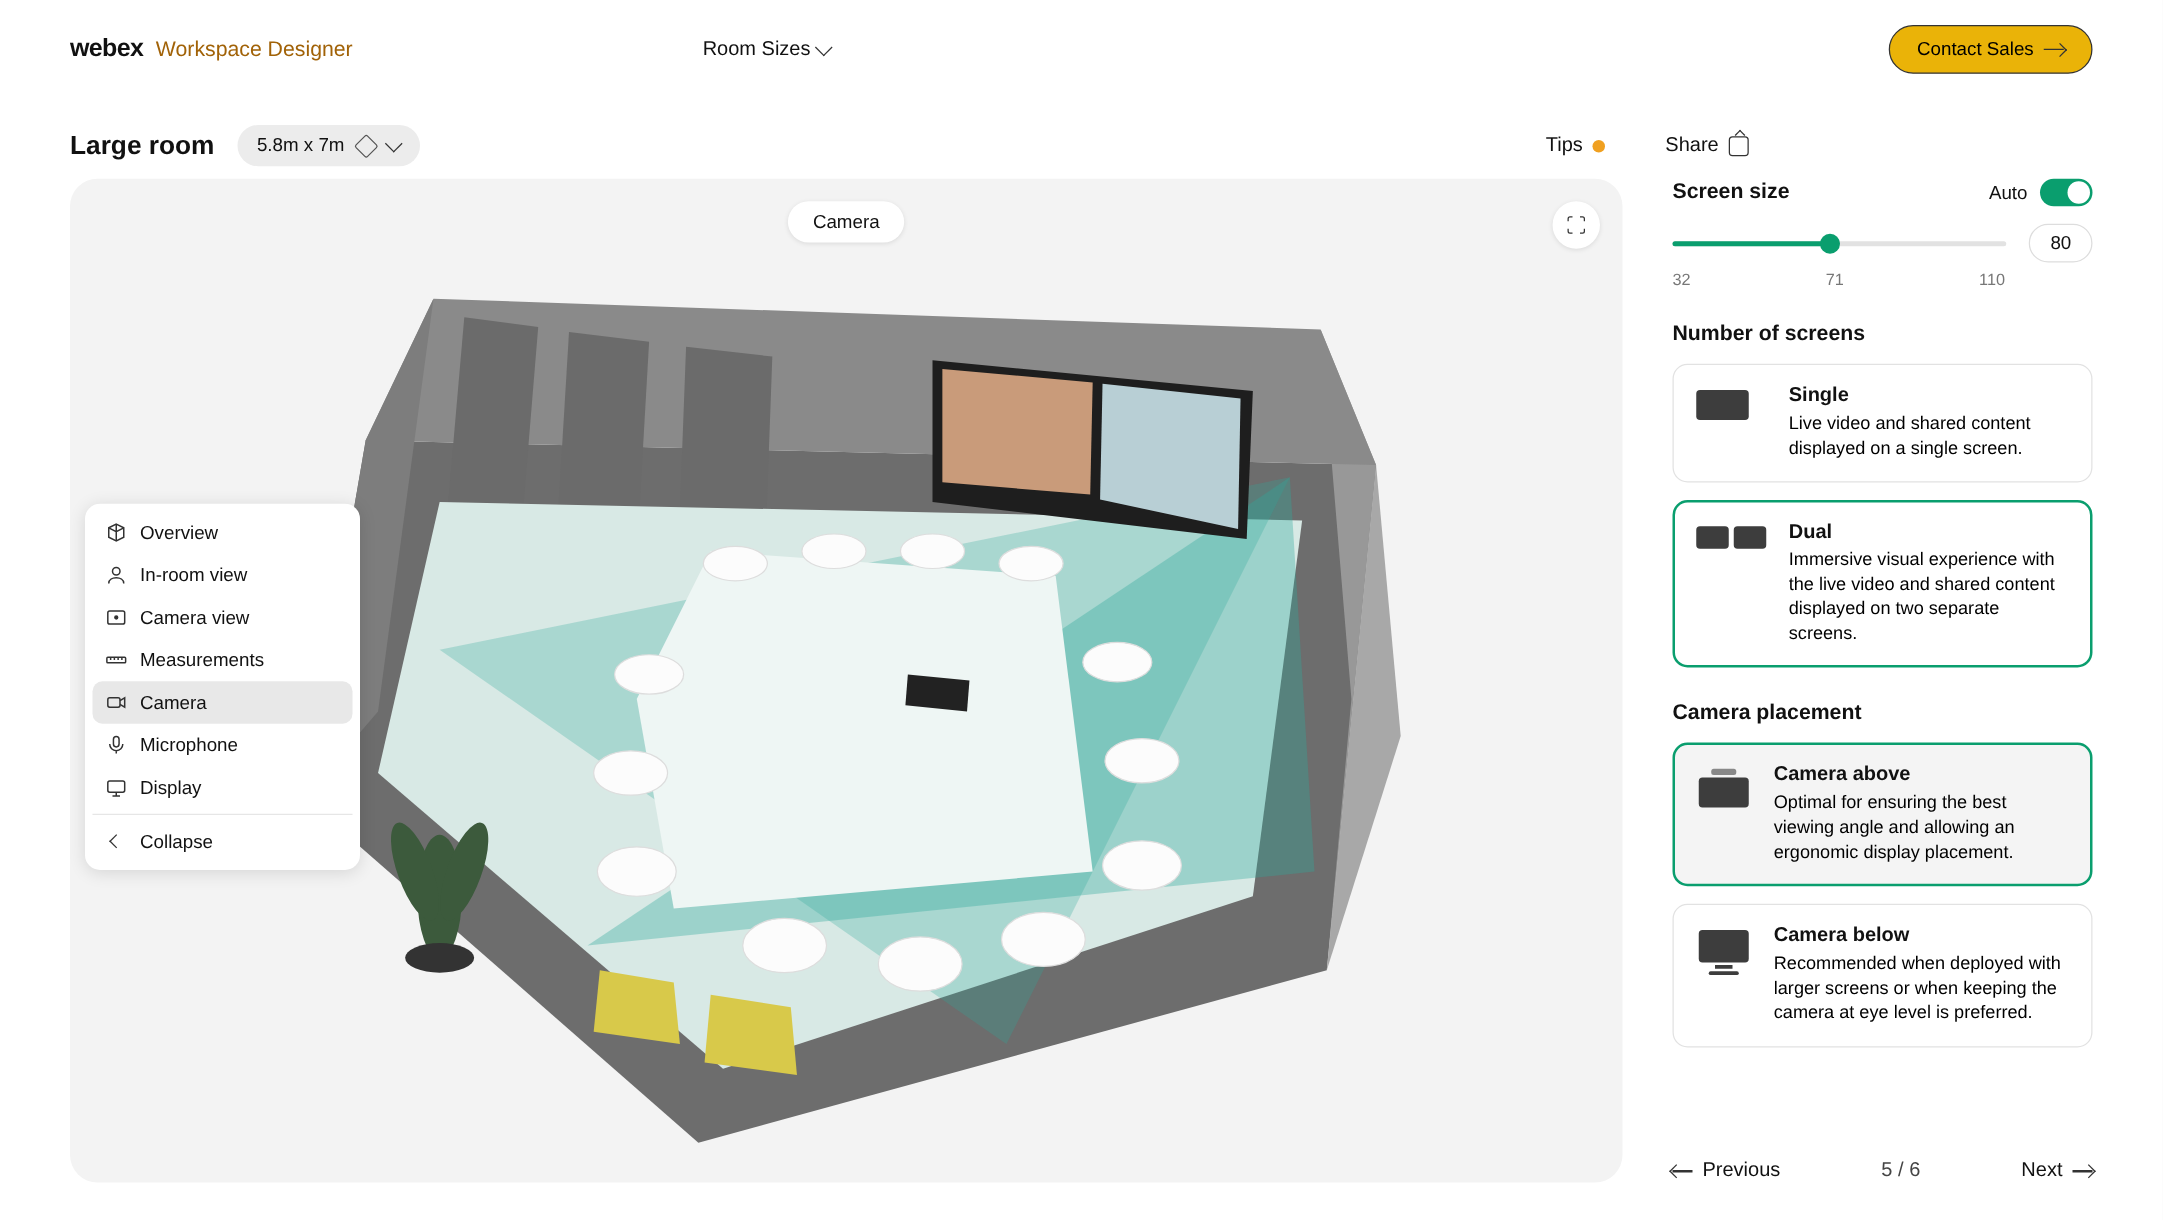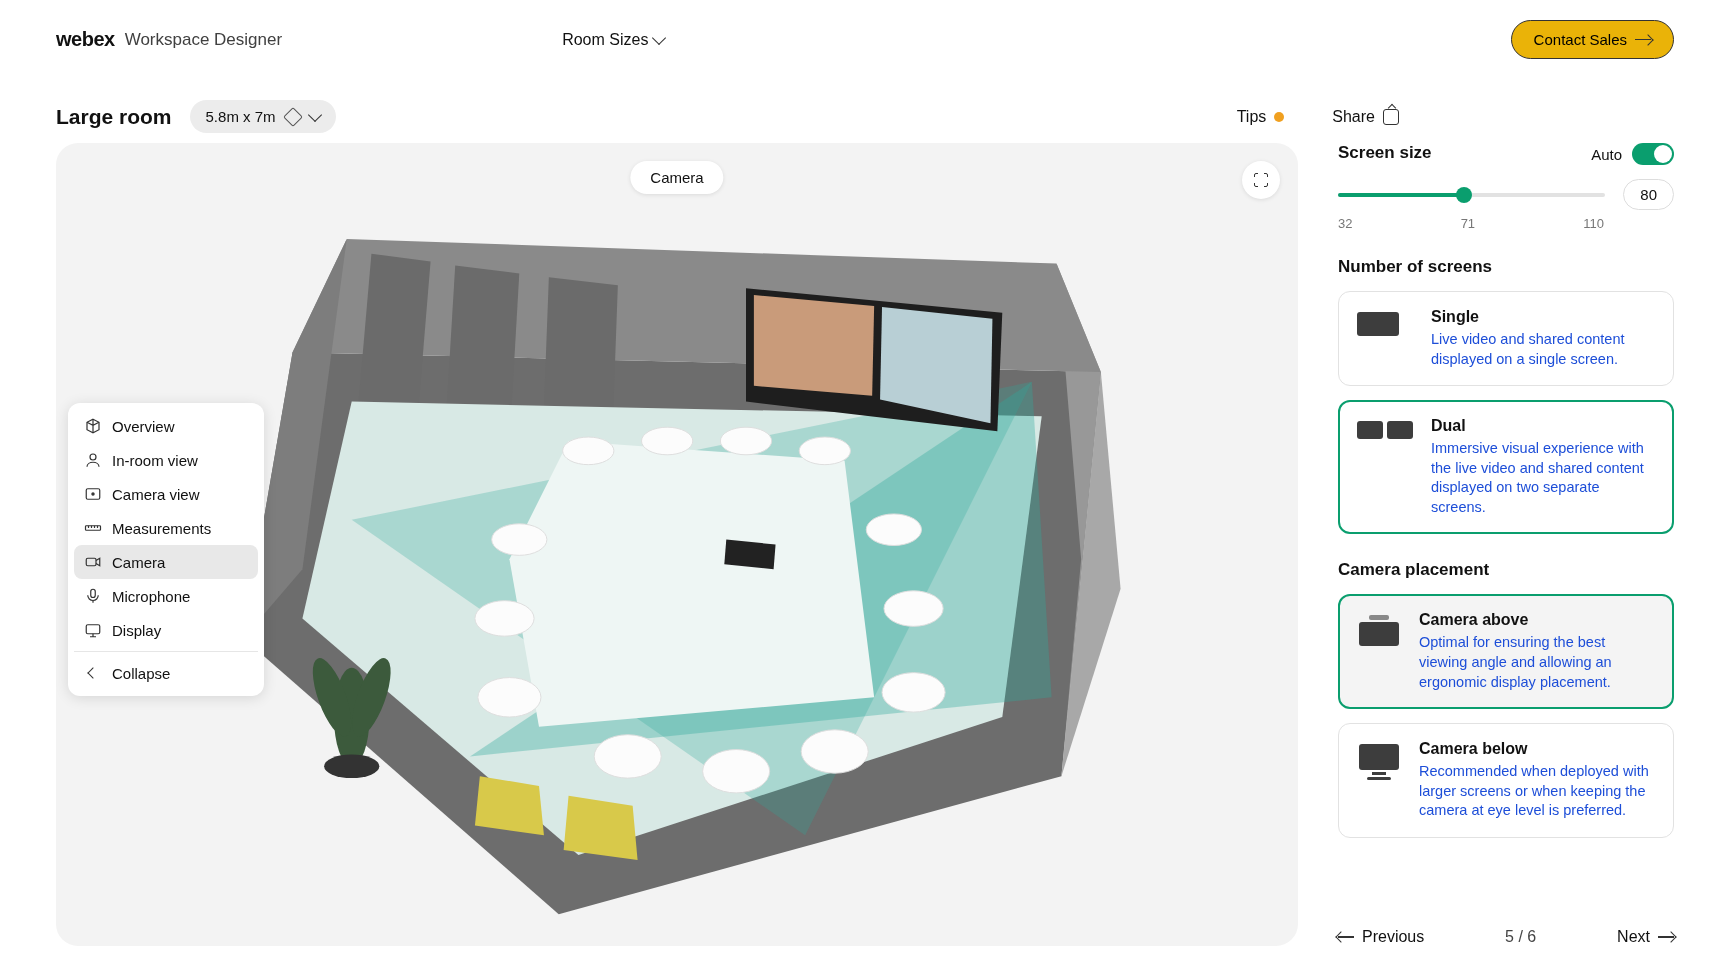--- a/index.html
+++ b/index.html
@@ -2,21 +2,21 @@
 <html><head>
 <meta charset="utf-8">
 <style>
   * { box-sizing: border-box; margin: 0; padding: 0; }
   html, body { width: 1730px; height: 976px; font-family: -apple-system, "Segoe UI", Helvetica, Arial, sans-serif; color: #111; background:#fff; }
   body { display:flex; flex-direction:column; }
 
   
   .topbar { height: 80px; display:flex; align-items:center; padding: 0 56px; border-bottom:1px solid #fff; }
   .logo { font-weight:700; font-size:20px; letter-spacing:-0.5px; margin-right:10px; }
-  .logo-sub { font-size:17px; color:#404040; font-weight:400; }
+  .logo-sub { font-size:17px; color:#a16207; font-weight:400; }
   .spacer-flex { flex:1; }
   .nav-link { font-size:16px; display:flex; align-items:center; gap:6px; cursor:pointer; margin-left:280px;}
   .contact-btn { border:1.5px solid #333; border-radius:999px; padding:10px 22px; font-size:15px; display:flex; align-items:center; gap:8px; cursor:pointer; background:#eab308;}
   .chev-down { width:10px; height:10px; border-right:1.5px solid #333; border-bottom:1.5px solid #333; transform:rotate(45deg); margin-top:-4px;}
 
   
   .subhead { display:flex; align-items:center; padding: 20px 56px 10px 56px; gap:18px; }
   .room-title { font-size:21px; font-weight:700; }
   .dims-pill { background:#ececec; border-radius:999px; padding:8px 16px; font-size:15px; display:flex; align-items:center; gap:10px; cursor:pointer;}
   .paint-icn { width:14px; height:14px; border:1.5px solid #555; transform:rotate(45deg); border-radius:2px;}
@@ -34,21 +34,21 @@
   .fullscreen-btn { position:absolute; top:18px; right:18px; width:38px; height:38px; background:#fff; border-radius:50%; display:flex; align-items:center; justify-content:center; cursor:pointer; box-shadow:0 1px 4px rgba(0,0,0,0.1);}
   .fs-icn { width:14px; height:14px; border:1.5px solid #333; border-radius:2px; position:relative;}
   .fs-icn::before,.fs-icn::after{content:"";position:absolute;background:#fff;}
   .fs-icn::before{left:3px;right:3px;top:-2px;bottom:-2px;}
   .fs-icn::after{top:3px;bottom:3px;left:-2px;right:-2px;}
 
   
   .room-svg { position:absolute; inset:0; width:100%; height:100%; }
 
   
-  .tool-panel { position:absolute; left:12px; top:260px; width:196px; background:#fff; border-radius:12px; box-shadow:0 2px 14px rgba(0,0,0,0.12); padding:6px; }
+  .tool-panel { position:absolute; left:12px; top:260px; width:220px; background:#fff; border-radius:12px; box-shadow:0 2px 14px rgba(0,0,0,0.12); padding:6px; }
   .tool-item { display:flex; align-items:center; gap:10px; padding:8px 10px; font-size:15px; border-radius:8px; cursor:pointer; }
   .tool-item.active { background:#e8e8e8; }
   .tool-sep { border-top:1px solid #e6e6e6; margin:4px 0;}
   .ti-icn { width:18px; height:18px; flex-shrink:0; display:inline-flex; align-items:center; justify-content:center;}
   .chev-left { width:8px;height:8px;border-left:1.5px solid #333;border-bottom:1.5px solid #333;transform:rotate(45deg);}
 
   
   .right { width:336px; display:flex; flex-direction:column; gap:26px; }
   .sec-head { display:flex; align-items:flex-start; justify-content:space-between; }
   .sec-title { font-size:17px; font-weight:700; }
@@ -62,21 +62,21 @@
   .slider-val { border:1px solid #ddd; border-radius:999px; padding:6px 16px; font-size:15px; }
   .slider-ticks { display:flex; justify-content:space-between; font-size:13px; color:#777; margin-top:6px; padding-right:70px;}
 
   .card { border:1px solid #e2e2e2; border-radius:12px; padding:16px 18px; display:flex; gap:18px; cursor:pointer; align-items:flex-start;}
   .card.selected { border:2px solid #0a9e6e; padding:15px 17px; }
   .card.selected.filled { background:#f4f4f4; }
   .card-icn { width:56px; display:flex; gap:4px; align-items:center; flex-shrink:0; margin-top:4px;}
   .scr { background:#3d3d3d; border-radius:3px; }
   .card-body { flex:1; }
   .card-title { font-weight:700; font-size:16px; margin-bottom:4px;}
-  .card-desc { font-size:14.5px; color:#1d4ed8; line-height:1.35;}
+  .card-desc { font-size:14.5px; color:#000000; line-height:1.35;}
   .group { display:flex; flex-direction:column; gap:14px; }
 
   .cam-above { flex-direction:column; align-items:center; gap:2px;}
   .cam-below-stand { width:14px; height:3px; background:#3d3d3d; margin:0 auto;}
   
   
   .pager { display:flex; align-items:center; justify-content:space-between; margin-top:auto; padding-top:20px;}
   .pg-btn { display:flex; align-items:center; gap:8px; font-size:16px; cursor:pointer;}
   .pg-count { font-size:16px; color:#444;}
   .arrow-long-r { width:16px; height:1.5px; background:#333; position:relative;}

